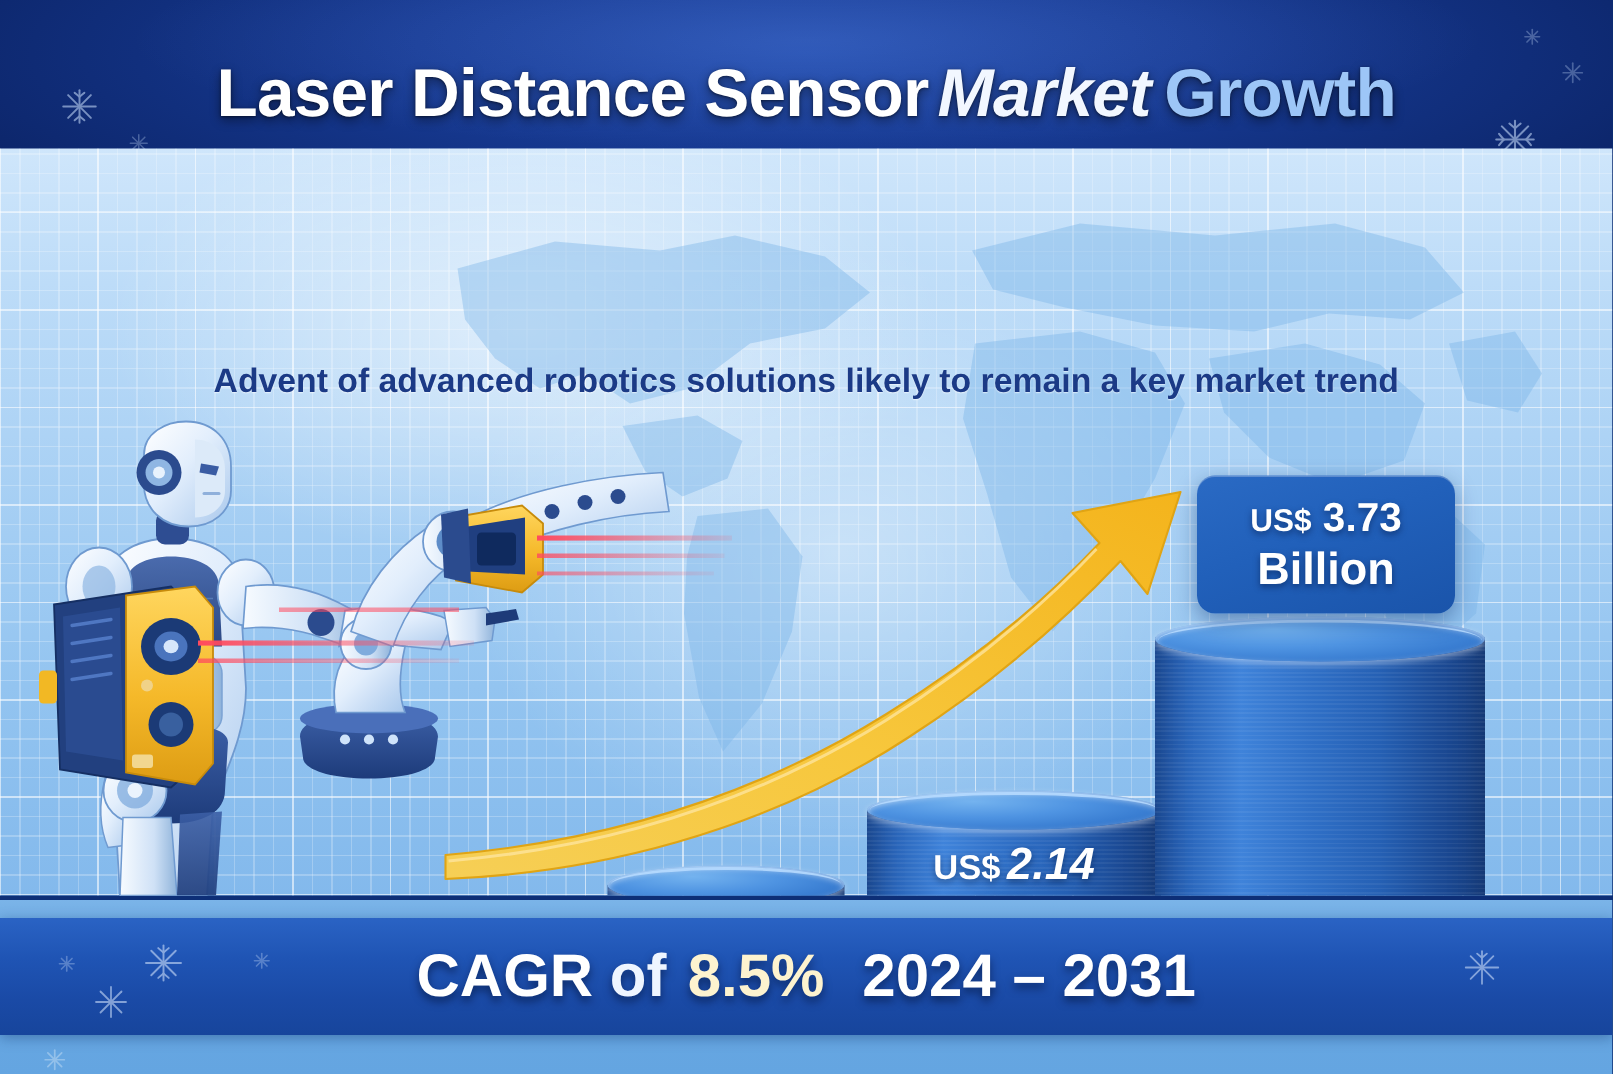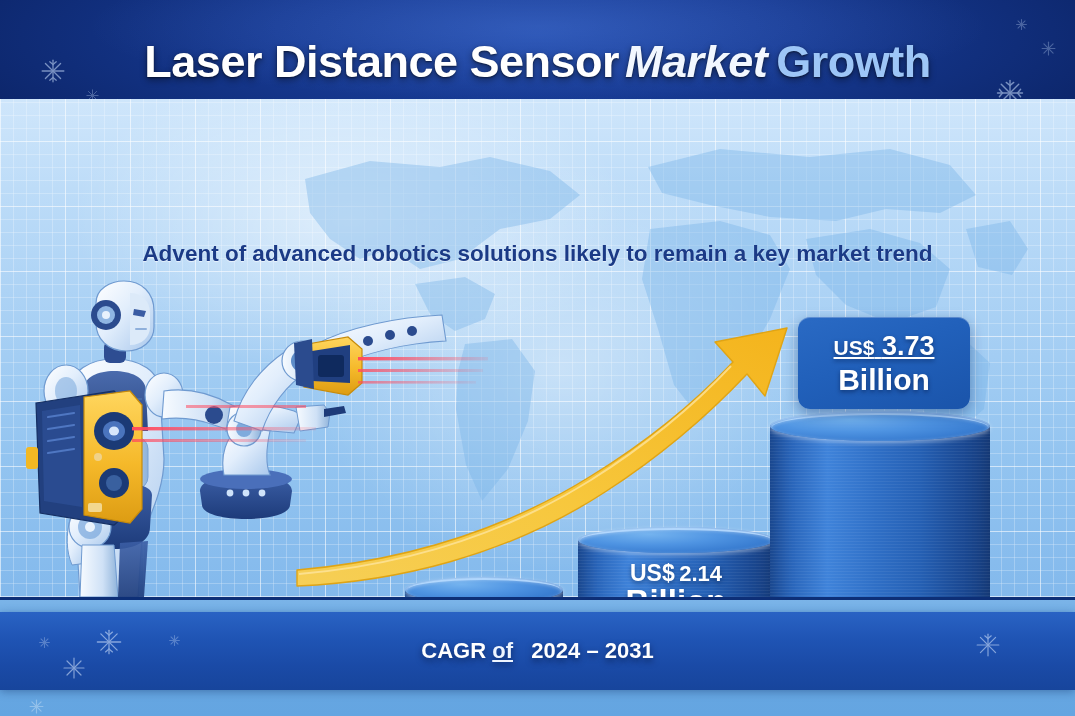--- a/index.html
+++ b/index.html
@@ -127,44 +127,44 @@
   }
 
   
   .callout{
     position:absolute;left:798px;top:218px;width:172px;height:92px;
     border-radius:12px;
     background:linear-gradient(160deg,#2a6ac4 0%, #2160ba 45%, #1a54aa 100%);
     box-shadow:0 5px 14px rgba(10,40,100,.40), inset 0 1px 0 rgba(255,255,255,.25);
     display:flex;flex-direction:column;align-items:center;justify-content:center;
   }
-  .callout .l1{color:#fff;font-weight:bold;font-size:27px;line-height:30px;text-shadow:0 2px 4px rgba(0,20,60,.5);text-decoration:underline;}
+  .callout .l1{color:#fff;font-weight:bold;font-size:27px;line-height:30px;text-shadow:0 2px 4px rgba(0,20,60,.5);}
   .callout .l2{color:#fff;font-weight:bold;font-size:30px;line-height:33px;text-shadow:0 2px 4px rgba(0,20,60,.5);}
   .callout .l1 .cur{font-size:21px;}
 
   
   .footer{
     position:absolute;left:0;top:600px;width:1075px;height:116px;
     background:linear-gradient(180deg,#7bb4e8 0%, #6aa9e3 22%, #64a5e1 100%);
     overflow:hidden;
   }
   .footer-band{
     position:absolute;left:0;top:12px;width:1075px;height:78px;
     background:linear-gradient(180deg,#2a63c4 0%,#1f54b4 35%,#1a4aa6 70%,#17459c 100%);
     box-shadow:0 2px 8px rgba(10,35,90,.35);
     overflow:hidden;
   }
   .footer-text{
     position:absolute;left:0;top:0;width:1075px;height:78px;
     display:flex;align-items:center;justify-content:center;
-    font-size:22px;white-space:nowrap;
+    font-size:40px;white-space:nowrap;
     text-shadow:0 3px 6px rgba(0,15,50,.55);
   }
   .f-b{color:#ffffff;font-weight:bold;}
-  .f-n{color:#eef5ff;font-weight:bold;text-decoration:underline;}
+  .f-n{color:#eef5ff;font-weight:bold;}
   .f-hl{color:#fdf3cf;font-weight:bold;padding:0 3px;}
 
   .snow{position:absolute;pointer-events:none;opacity:.55;}
   .snow.dim{opacity:.30;}
 </style>
 </head>
 <body>
 
 <div id="infographic">
 
@@ -414,21 +414,21 @@
 
     <div class="cyl" style="left:578px;top:428px;width:196px;height:154px;">
 
       <div class="side" style="top:13px;">
         <div class="tex"></div>
       </div>
       <div class="top" style="top:0;"></div>
       <div class="topring" style="top:1px;"></div>
       <div class="bar-value" style="top:34px;">
         <span style="font-size:23px;">US$</span>
-        <span style="font-size:22px;">2.14</span><br>
+        <span style="font-size:30px;font-style:italic;">2.14</span><br>
         <span style="font-size:33px;">Billion</span>
       </div>
     </div>
 
     <div class="cyl" style="left:770px;top:312px;width:220px;height:272px;">
 
       <div class="side" style="top:14px;">
         <div class="tex"></div>
       </div>
       <div class="top" style="top:0;height:30px;"></div>
@@ -488,21 +488,21 @@
           <line x1="12" y1="2" x2="12" y2="22"></line>
             <line x1="2" y1="12" x2="22" y2="12"></line>
           <line x1="5" y1="5" x2="19" y2="19"></line>
             <line x1="19" y1="5" x2="5" y2="19"></line>
           <line x1="12" y1="6" x2="9" y2="3.5"></line>
             <line x1="12" y1="6" x2="15" y2="3.5"></line>
         </g>
       </svg>
 
       <div class="footer-text">
-        <span class="f-b">CAGR</span>&nbsp;<span class="f-n">of</span>&nbsp;&nbsp;&nbsp;<span class="f-b">2024 – 2031</span>
+        <span class="f-b">CAGR</span>&nbsp;<span class="f-n">of</span>&nbsp;<span class="f-hl">8.5%</span>&nbsp;&nbsp;<span class="f-b">2024 – 2031</span>
       </div>
     </div>
 
     <svg class="snow dim" style="left:28px;top:98px;" width="17" height="17" viewBox="0 0 24 24">
       <g stroke="#ffffff" stroke-width="1.6" stroke-linecap="round" fill="none">
         <line x1="12" y1="3" x2="12" y2="21"></line>
           <line x1="3" y1="12" x2="21" y2="12"></line>
         <line x1="5.5" y1="5.5" x2="18.5" y2="18.5"></line>
           <line x1="18.5" y1="5.5" x2="5.5" y2="18.5"></line>
       </g>

